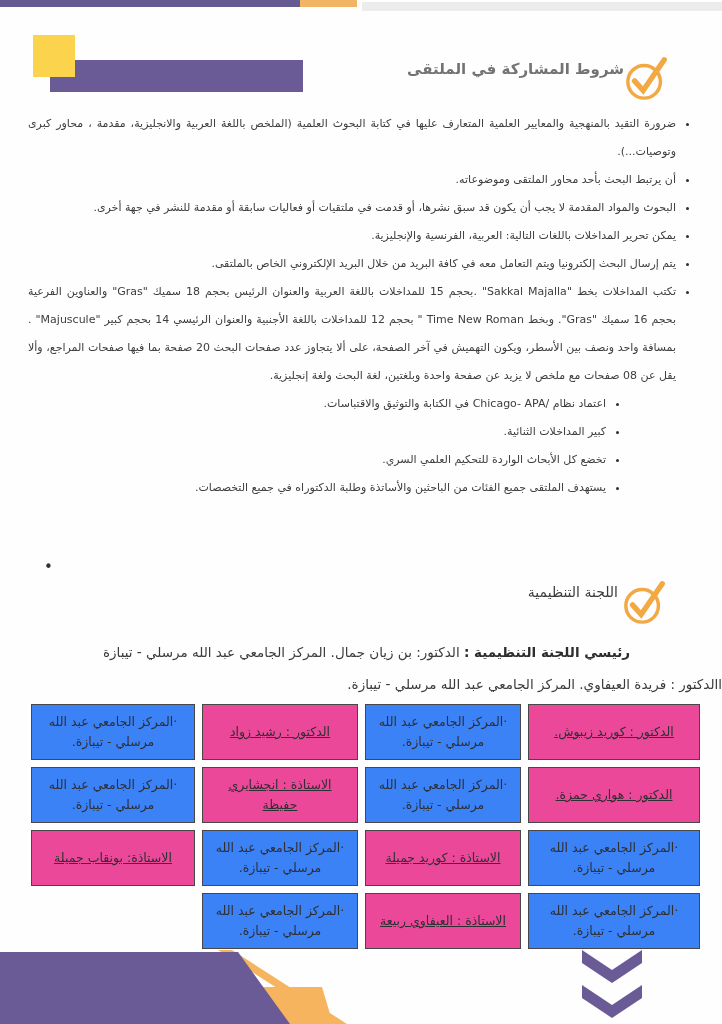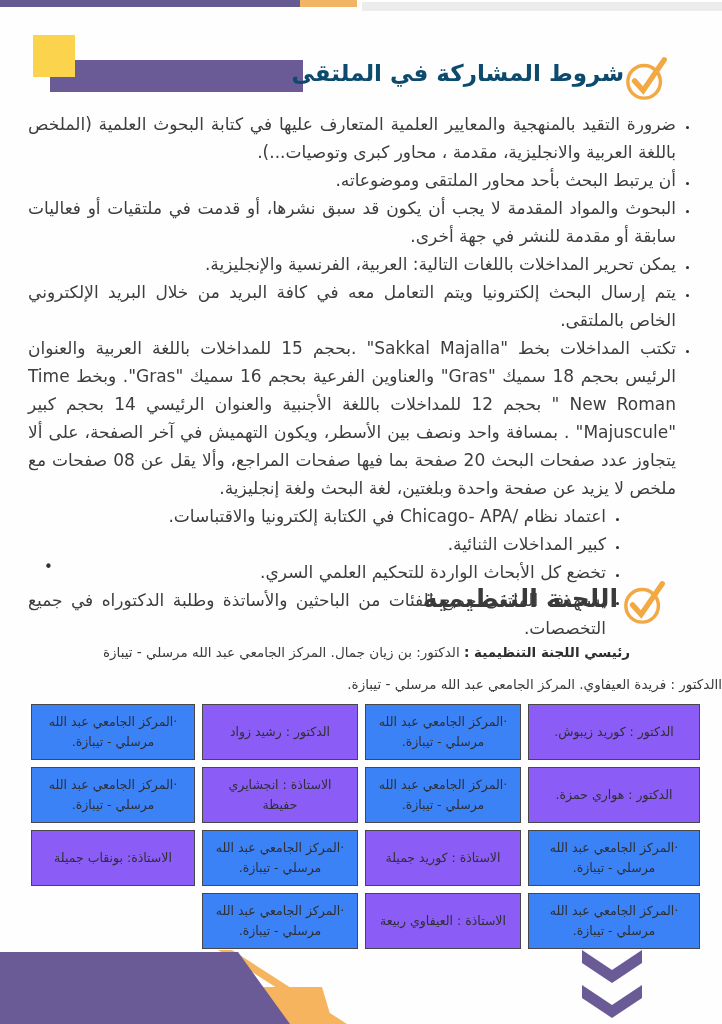--- a/index.html
+++ b/index.html
@@ -12,56 +12,56 @@
   
   .topstrip-purple { position:absolute; left:0; top:0; width:300px; height:7px; background:#655a92; }
   .topstrip-orange { position:absolute; left:300px; top:0; width:57px; height:7px; background:#f2b566; }
   .topstrip-gray   { position:absolute; left:362px; top:2px; width:360px; height:9px; background:#ececec; }
 
   
   .hdr1 { position:absolute; top:0; left:0; width:722px; height:112px; }
   .band-purple { position:absolute; left:50px; top:60px; width:253px; height:32px; background:#6a5b96; }
   .sq-yellow   { position:absolute; left:33px; top:35px; width:42px; height:42px; background:#fcd34c; }
   .title1 {
-    position:absolute; right:98px; top:60px; font-size:23px; font-weight:bold;
-    color:#0c4a6e; letter-spacing:0;text-align:center;
+    position:absolute; right:98px; top:60px; font-size:15px; font-weight:bold;
+    color:#737373; letter-spacing:0;text-align:center;
   }
   .checkicon { position:absolute; width:46px; height:48px; }
   .checkicon.c1 { right:52px; top:54px; }
   .checkicon.c2 { right:54px; top:578px; }
 
   
   .rules { position:absolute; right:26px; top:110px; width:668px; color:#3d3d3d;
-           font-size:17px; line-height:28px; text-align:justify; }
+           font-size:11px; line-height:28px; text-align:justify; }
   .rules ul { list-style:disc; padding:0 20px 0 0; margin:0; }
   .rules ul li::marker { font-size:11px; color:#2e2e2e; }
   .rules ul.lvl2 { list-style:disc; margin-right:72px; padding:0 18px 0 0; }
   .stray-bullet { position:absolute; left:44px; top:558px; font-size:15px; color:#333; }
 
   
-  .title2 { position:absolute; right:104px; top:584px; font-size:25px; font-weight:bold; color:#3a3a3a; }
+  .title2 { position:absolute; right:104px; top:584px; font-size:14px; font-weight:normal; color:#3a3a3a; }
 
   
   .chairs { position:absolute; right:0; top:636px; width:627px; color:#3b3b3b; font-size:13.5px; line-height:32px; }
   .chairs .line1 { padding-right:92px; }
   .chairs .line2 { }
   .chairs .bold { font-weight:bold; color:#2d2d2d; }
 
   
   .committee {
     position:absolute; right:22px; top:704px; width:678px;
     display:grid; grid-template-columns:172px 156px 156px 164px;
     grid-auto-rows:56px; column-gap:7px; row-gap:7px; direction:rtl;
   }
   .cell {
     border:1px solid #474747; display:flex; align-items:center; justify-content:center;
     text-align:center; font-size:12.5px; line-height:20px; color:#2f2f33; padding:3px 8px;
     background:#3b82f6;
   }
-  .cell.name { background:#8b5cf6; }
+  .cell.name { background:#ec4899;text-decoration:underline; }
 
   
   .bottom-shapes { position:absolute; left:0; bottom:0; width:722px; height:76px; }
   .chevrons { position:absolute; left:578px; top:948px; width:68px; height:72px; }
 </style>
 </head>
 <body>
 
 <div class="page">
 
@@ -82,21 +82,21 @@
   <div class="rules">
     <ul class="lvl1">
         <li>ضرورة التقيد بالمنهجية والمعايير العلمية المتعارف عليها في كتابة البحوث العلمية (الملخص باللغة العربية والانجليزية، مقدمة ، محاور كبرى وتوصيات...).</li>
         <li>أن يرتبط البحث بأحد محاور الملتقى وموضوعاته.</li>
         <li>البحوث والمواد المقدمة لا يجب أن يكون قد سبق نشرها، أو قدمت في ملتقيات أو فعاليات سابقة أو مقدمة للنشر في جهة أخرى.</li>
         <li>يمكن تحرير المداخلات باللغات التالية: العربية، الفرنسية والإنجليزية.</li>
         <li>يتم إرسال البحث إلكترونيا ويتم التعامل معه في كافة البريد من خلال البريد الإلكتروني الخاص بالملتقى.</li>
         <li>تكتب المداخلات بخط "Sakkal Majalla" .بحجم 15 للمداخلات باللغة العربية والعنوان الرئيس بحجم 18 سميك "Gras" والعناوين الفرعية بحجم 16 سميك "Gras". وبخط Time New Roman " بحجم 12 للمداخلات باللغة الأجنبية والعنوان الرئيسي 14 بحجم كبير "Majuscule" . بمسافة واحد ونصف بين الأسطر، ويكون التهميش في آخر الصفحة، على ألا يتجاوز عدد صفحات البحث 20 صفحة بما فيها صفحات المراجع، وألا يقل عن 08 صفحات مع ملخص لا يزيد عن صفحة واحدة وبلغتين، لغة البحث ولغة إنجليزية.</li>
       </ul>
     <ul class="lvl2">
-        <li>اعتماد نظام /Chicago- APA في الكتابة إلكترونيا والاقتباسات.</li>
+        <li>اعتماد نظام /Chicago- APA في الكتابة والتوثيق والاقتباسات.</li>
         <li>كبير المداخلات الثنائية.</li>
         <li>تخضع كل الأبحاث الواردة للتحكيم العلمي السري.</li>
         <li>يستهدف الملتقى جميع الفئات من الباحثين والأساتذة وطلبة الدكتوراه في جميع التخصصات.</li>
       </ul>
   </div>
   <div class="stray-bullet">•</div>
 
   <svg class="checkicon c2" viewBox="0 0 48 50">
     <circle cx="21" cy="29" r="17" fill="none" stroke="#f2a843" stroke-width="3.6"></circle>
     <path d="M11 28 L20 38 L42 6" fill="none" stroke="#f2a843" stroke-width="5.6" stroke-linecap="round"></path>

